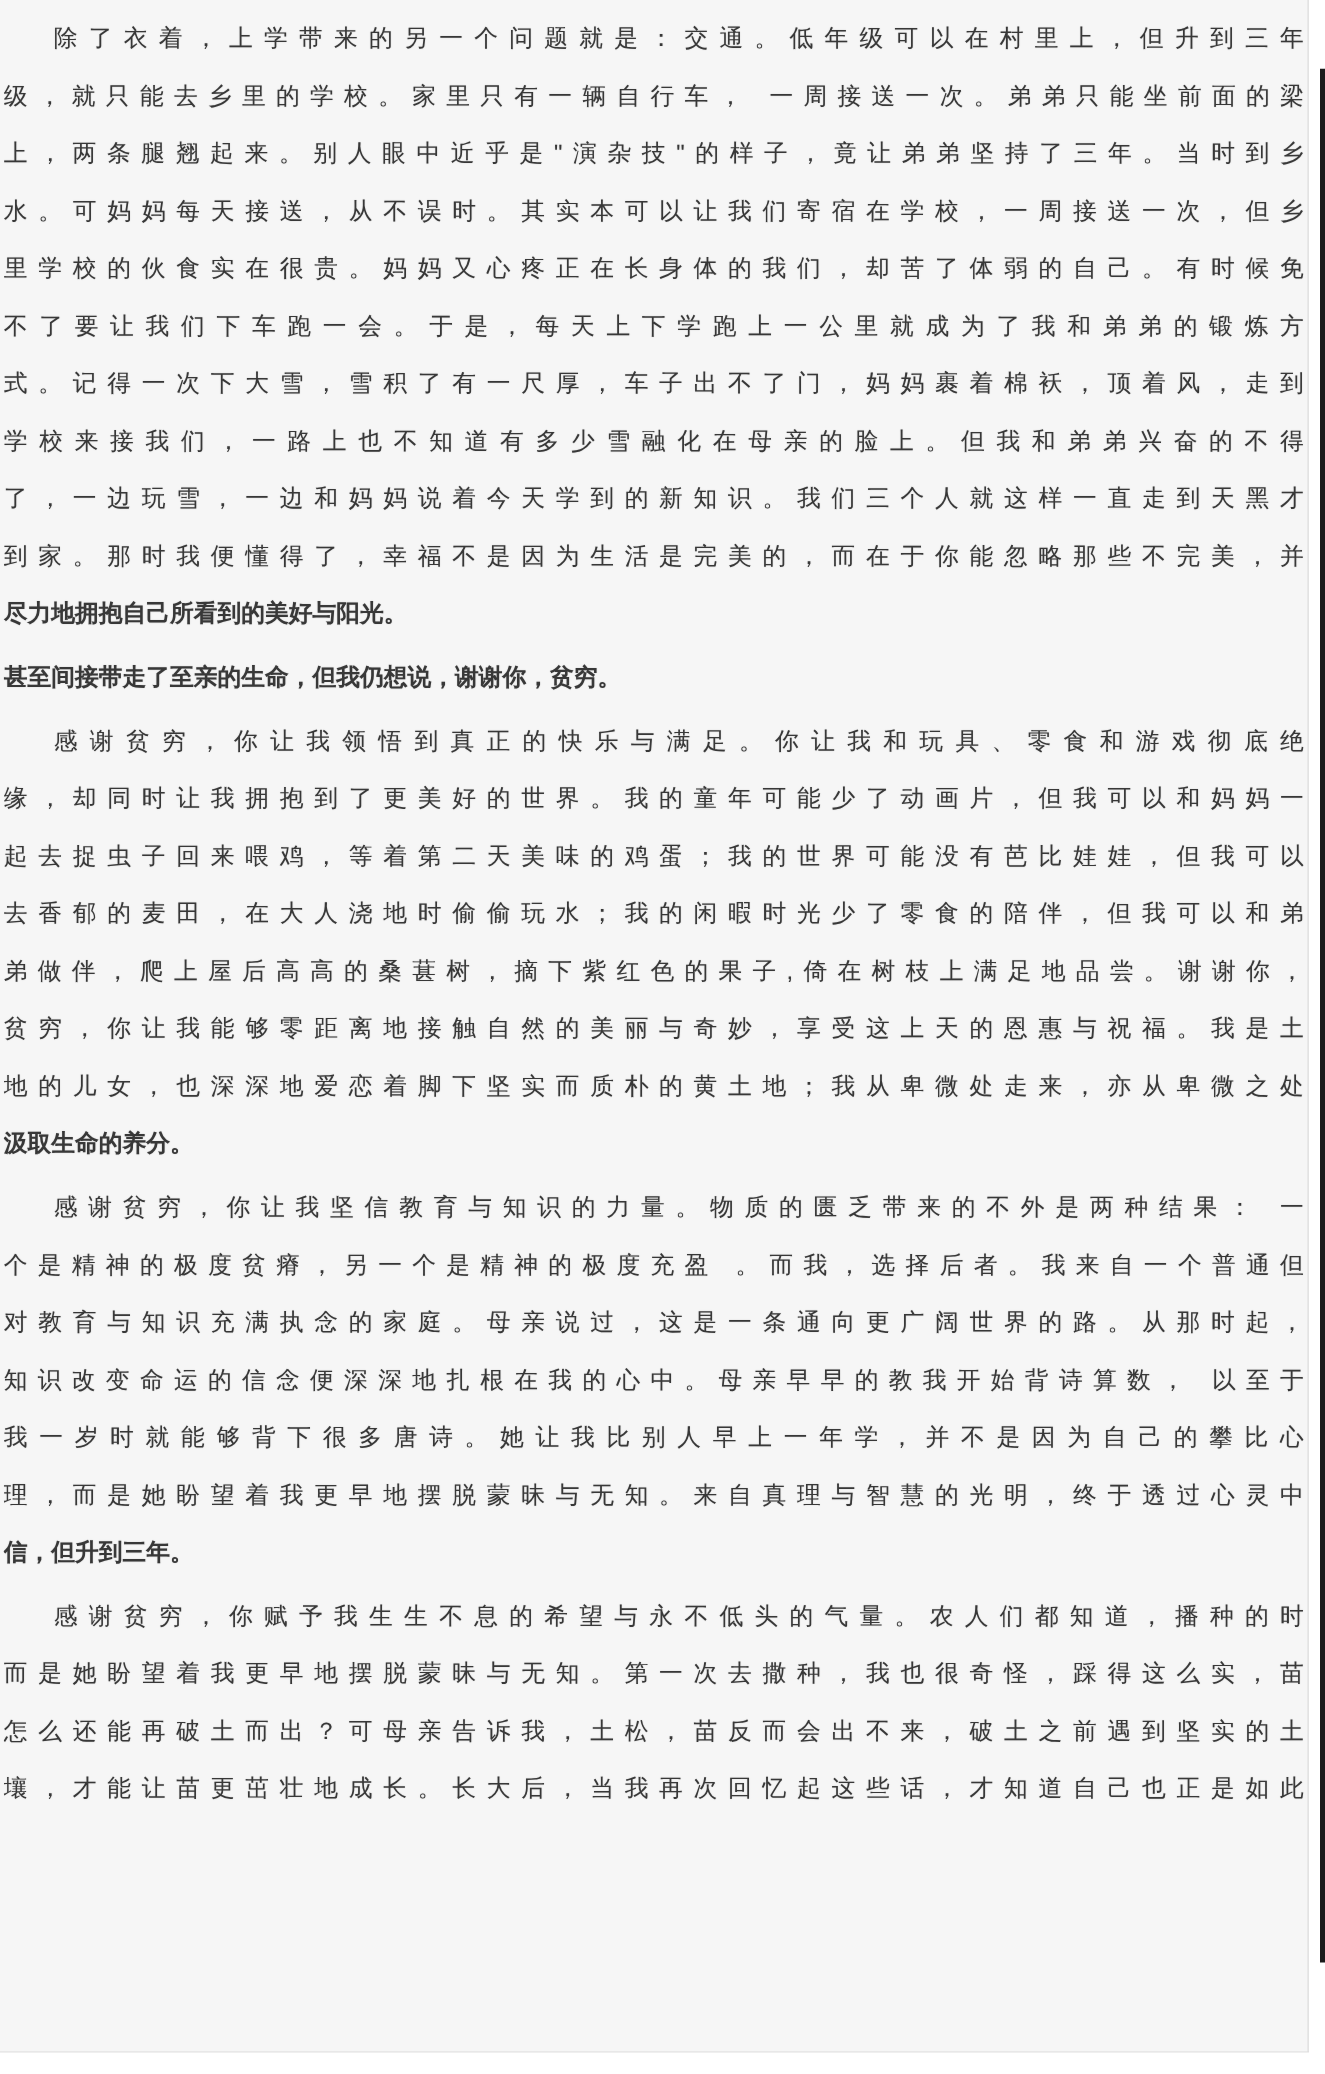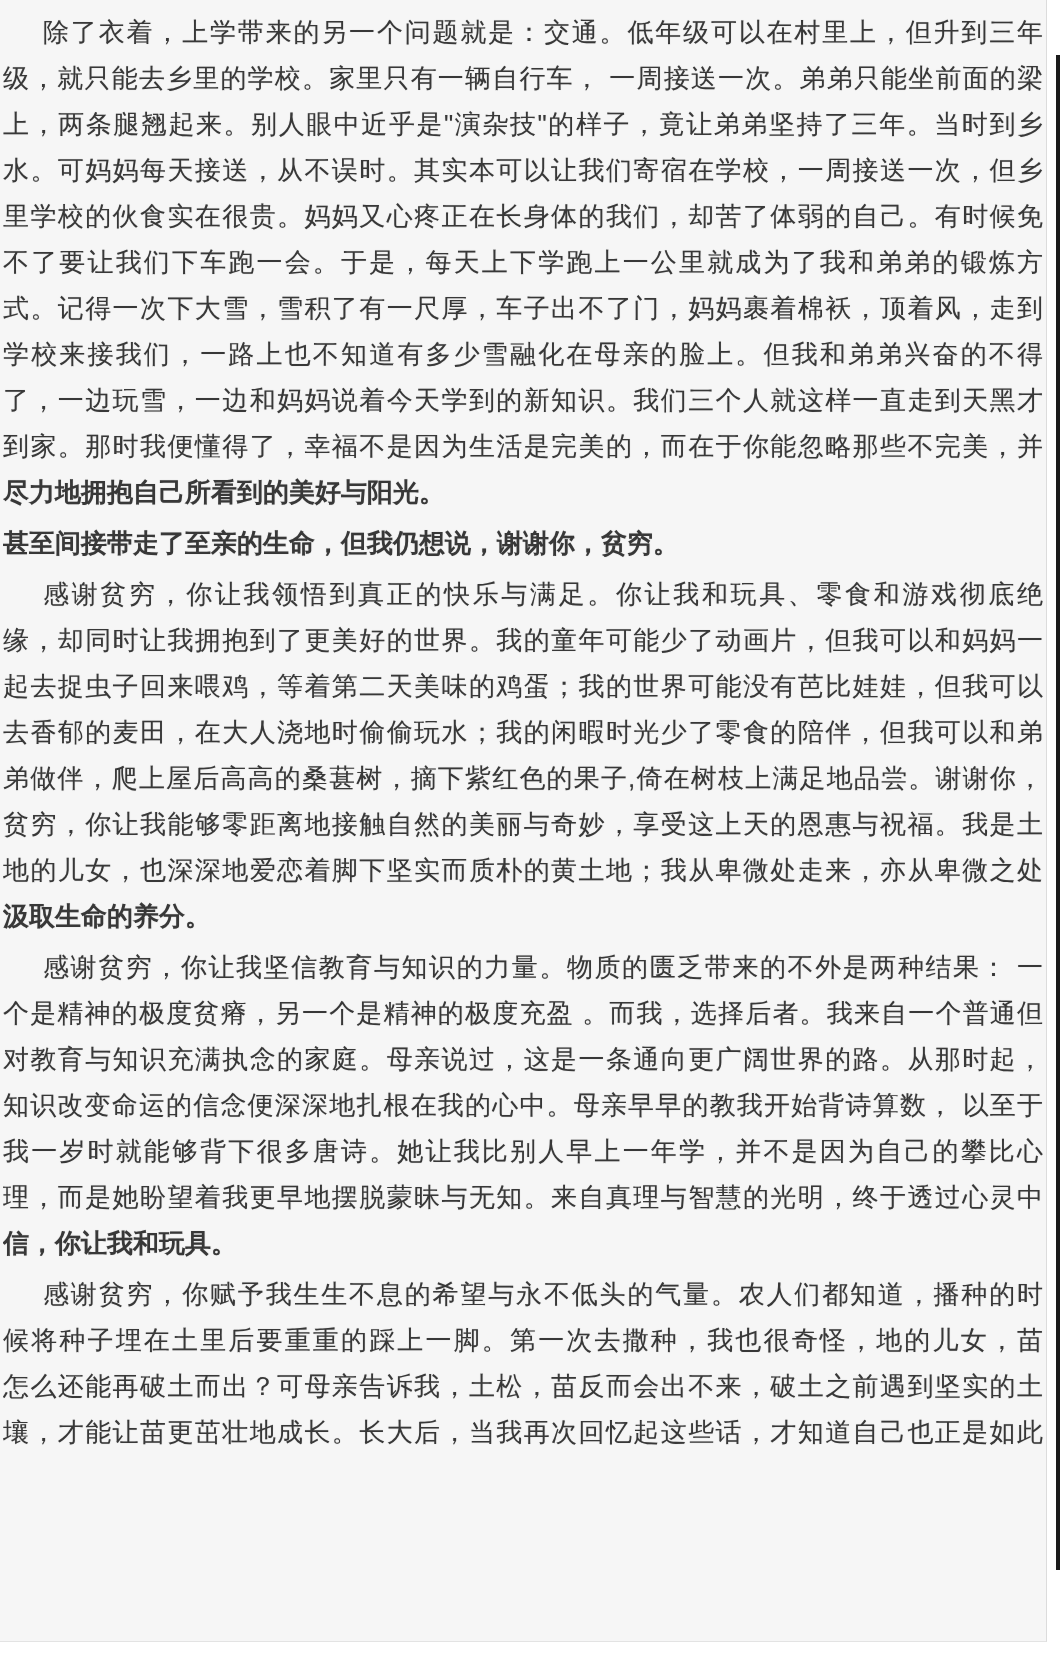--- a/index.html
+++ b/index.html
@@ -19,21 +19,21 @@
     height: 1642px;
     background: #f6f6f6;
     border-right: 1px solid #dcdcdc;
     border-bottom: 1px solid #e3e3e3;
     box-sizing: border-box;
     overflow: hidden;
   }
   .article {
     padding: 9px 3px 0 3px;
     color: #383838;
-    font-size: 26px;
+    font-size: 19px;
     text-shadow: 0 0 1px rgba(40,40,40,0.28);
   }
   .para { margin: 0 0 5px 0; }
   .para:last-child { margin-bottom: 0; }
   .line {
     line-height: 46px;
     height: 46px;
     text-align: justify;
     text-align-last: justify;
     text-justify: inter-character;
@@ -85,24 +85,24 @@
         <div class="line">地的儿女，也深深地爱恋着脚下坚实而质朴的黄土地；我从卑微处走来，亦从卑微之处</div>
         <div class="line short">汲取生命的养分。</div>
       </div>
       <div class="para">
         <div class="line first">感谢贫穷，你让我坚信教育与知识的力量。物质的匮乏带来的不外是两种结果： 一</div>
         <div class="line">个是精神的极度贫瘠，另一个是精神的极度充盈 。而我，选择后者。我来自一个普通但</div>
         <div class="line">对教育与知识充满执念的家庭。母亲说过，这是一条通向更广阔世界的路。从那时起，</div>
         <div class="line">知识改变命运的信念便深深地扎根在我的心中。母亲早早的教我开始背诗算数， 以至于</div>
         <div class="line">我一岁时就能够背下很多唐诗。她让我比别人早上一年学，并不是因为自己的攀比心</div>
         <div class="line">理，而是她盼望着我更早地摆脱蒙昧与无知。来自真理与智慧的光明，终于透过心灵中</div>
-        <div class="line short">信，你让我和玩具。</div>
+        <div class="line short">信，但升到三年。</div>
       </div>
       <div class="para">
         <div class="line first">感谢贫穷，你赋予我生生不息的希望与永不低头的气量。农人们都知道，播种的时</div>
-        <div class="line">候将种子埋在土里后要重重的踩上一脚。第一次去撒种，我也很奇怪，地的儿女，苗</div>
+        <div class="line">而是她盼望着我更早地摆脱蒙昧与无知。第一次去撒种，我也很奇怪，踩得这么实，苗</div>
         <div class="line">怎么还能再破土而出？可母亲告诉我，土松，苗反而会出不来，破土之前遇到坚实的土</div>
         <div class="line">壤，才能让苗更茁壮地成长。长大后，当我再次回忆起这些话，才知道自己也正是如此</div>
       </div>
     </div>
 </div>
 
 <div class="scrollbar-thumb"></div>
 
 </body></html>

